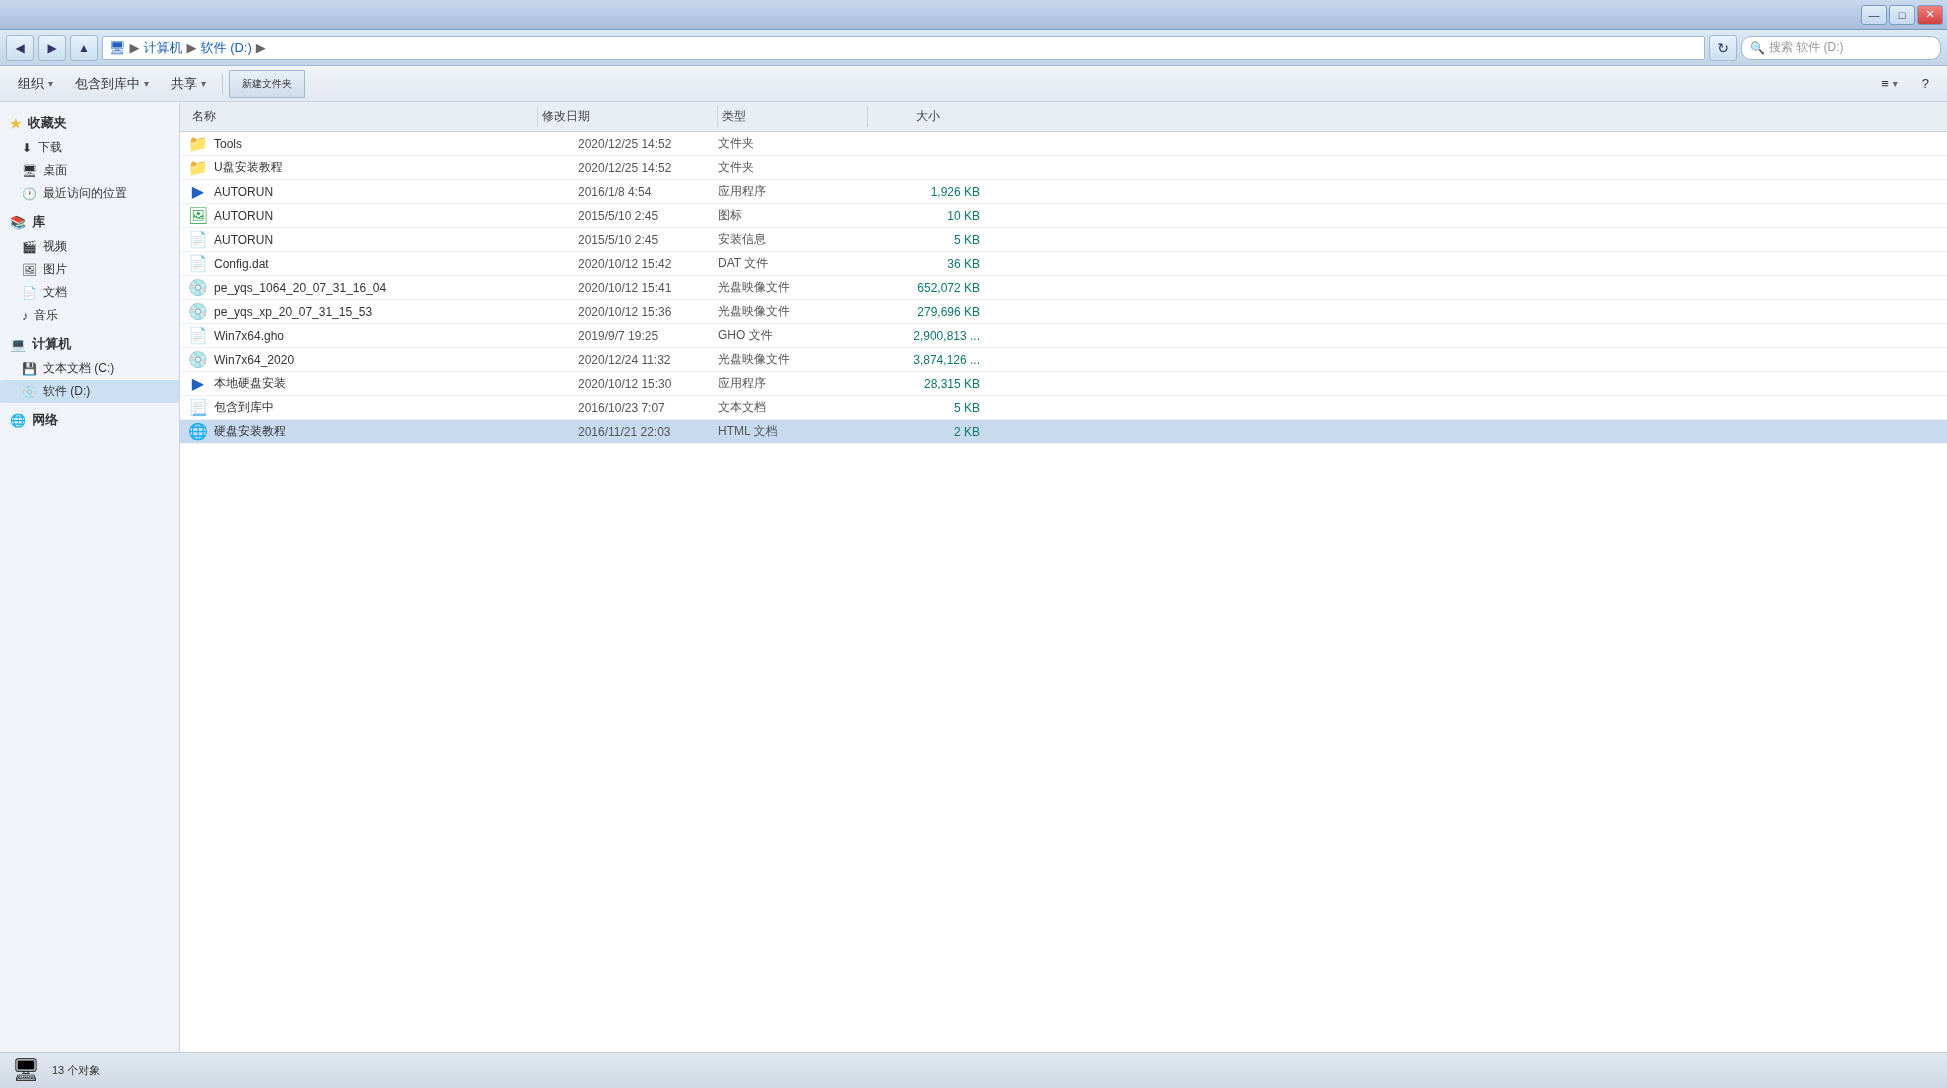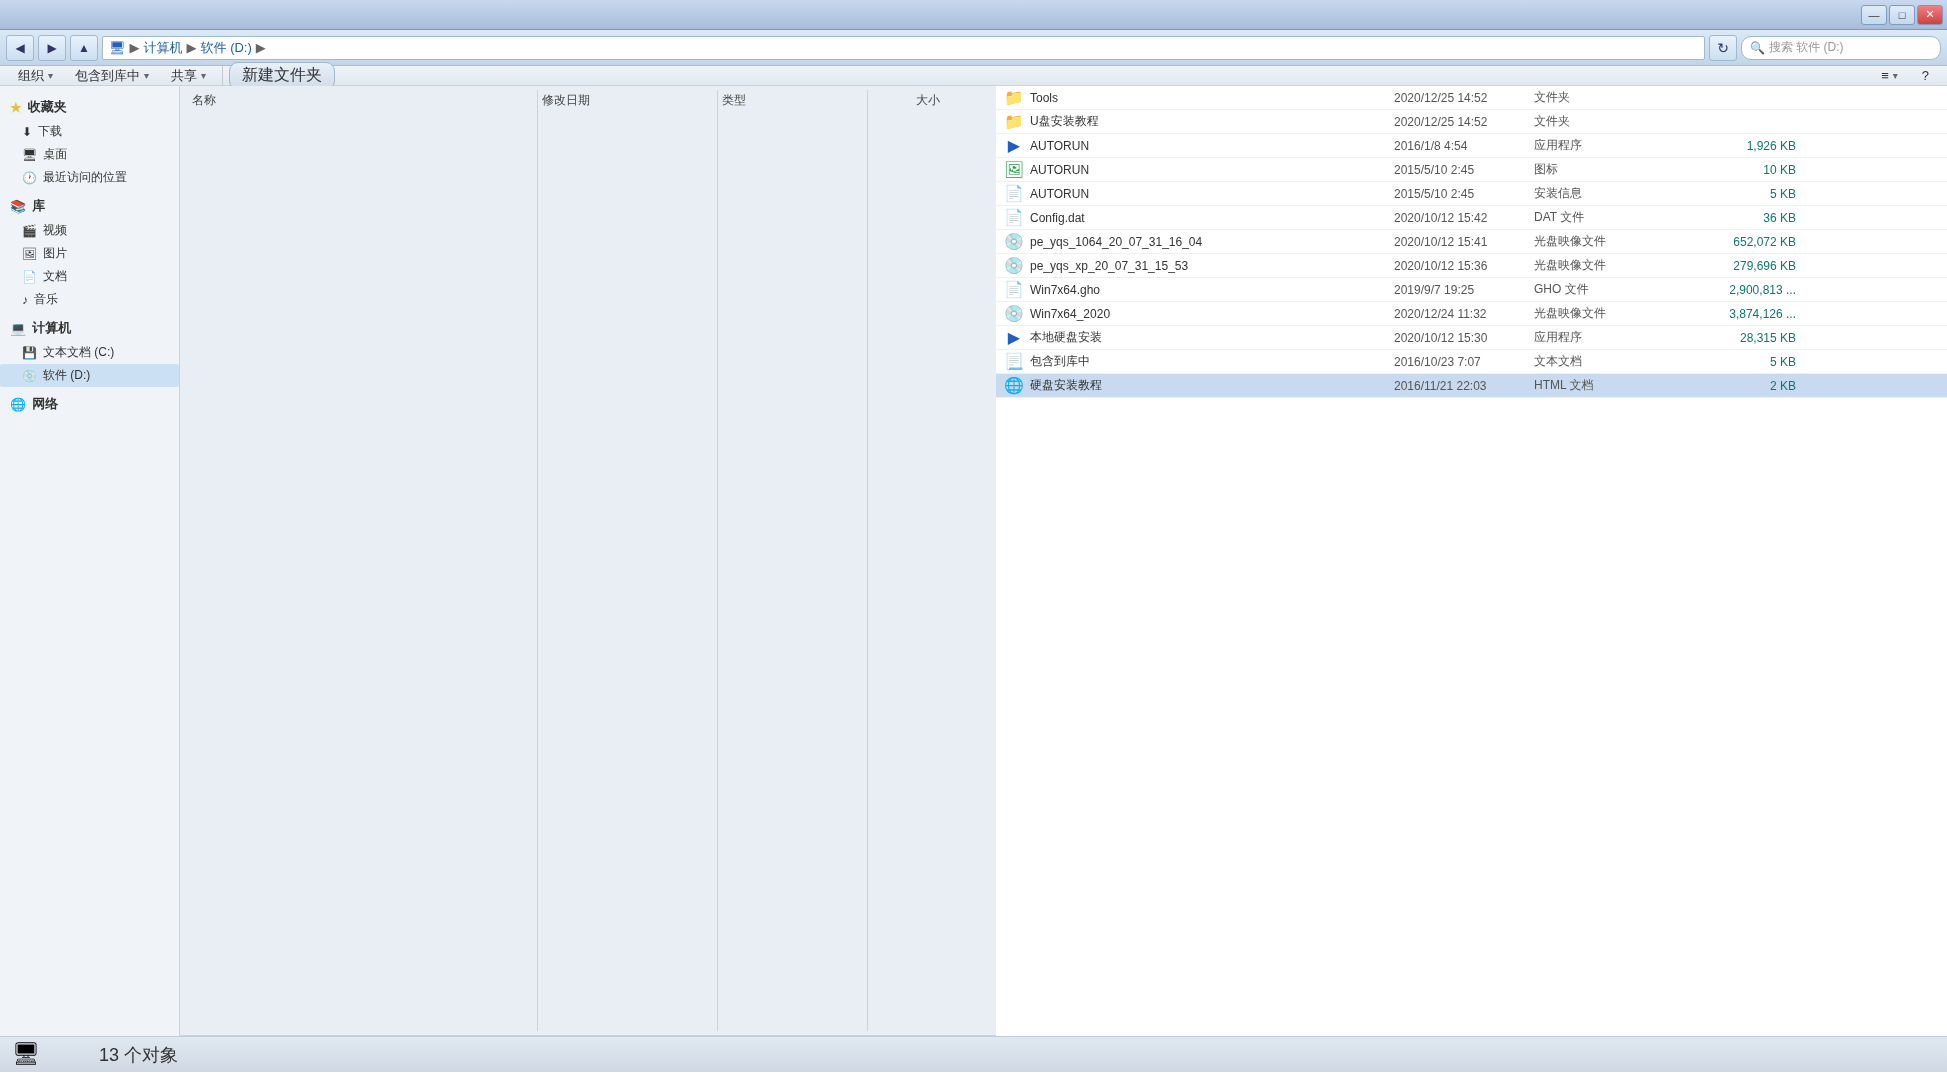--- a/index.html
+++ b/index.html
@@ -80,21 +80,21 @@
       background: #fff;
       border: 1px solid #a0b8d0;
       border-radius: 10px;
       display: flex; align-items: center;
       padding: 0 8px; gap: 4px;
       color: #999; font-size: 12px;
     }
 
     
     .toolbar {
-      height: 20px;
+      height: 36px;
       background: linear-gradient(to bottom, #f0f4f8, #e0e8f0);
       display: flex;
       align-items: center;
       padding: 0 8px;
       gap: 2px;
       border-bottom: 1px solid #c8d4e0;
     }
     .toolbar-btn {
       height: 28px;
       padding: 0 10px;
@@ -102,22 +102,22 @@
       border: none;
       border-radius: 3px;
       cursor: pointer;
       display: flex; align-items: center; gap: 4px;
       font-size: 13px; color: #333;
     }
     .toolbar-divider { width: 1px; height: 20px; background: #c0c8d0; margin: 0 4px; }
     .new-folder-btn {
       height: 28px; padding: 0 12px;
       background: linear-gradient(to bottom, #e8f0f8, #d0dcea);
-      border: 1px solid #a0b8d0; border-radius: 9px;
-      cursor: pointer; font-size: 16px; color: #333;
+      border: 1px solid #a0b8d0; border-radius: 1px;
+      cursor: pointer; font-size: 10px; color: #333;
     }
     .toolbar-right { margin-left: auto; display: flex; align-items: center; gap: 4px; }
 
     
     .main-layout {
       display: flex;
       height: calc(1088px - 30px - 36px - 36px - 36px);
     }
 
     
@@ -145,20 +145,21 @@
     .sidebar-item.active { background: #cce0f4; }
     .icon-star { color: #e8c040; }
     .icon-network { color: #6080a0; }
     .icon-lib { color: #7090c0; }
     .icon-computer { color: #6080b0; }
 
     
     .content-area {
       flex: 1;
       display: flex;
+      flex-direction: column;
       overflow: hidden;
     }
     .column-header {
       display: grid;
       grid-template-columns: 350px 180px 150px 120px;
       padding: 4px 8px;
       background: #e8eef4;
       border-bottom: 1px solid #c8d4e0;
       font-size: 12px; color: #444;
     }
@@ -194,21 +195,21 @@
 
     
     .status-bar {
       height: 36px;
       background: linear-gradient(to bottom, #e0e8f0, #d0d8e4);
       border-top: 1px solid #c0ccd8;
       display: flex; align-items: center;
       padding: 0 12px; gap: 12px;
     }
     .status-icon { width: 28px; height: 28px; }
-    .status-text { font-size: 18px; color: #333; margin-left: 47px; }
+    .status-text { font-size: 11px; color: #333; }
 
     .chevron { font-size: 10px; color: #666; }
   </style>
 </head>
 <body>
 
 <div class="title-bar">
   <div class="title-bar-buttons">
     <div class="tb-btn">—</div>
     <div class="tb-btn">□</div>

